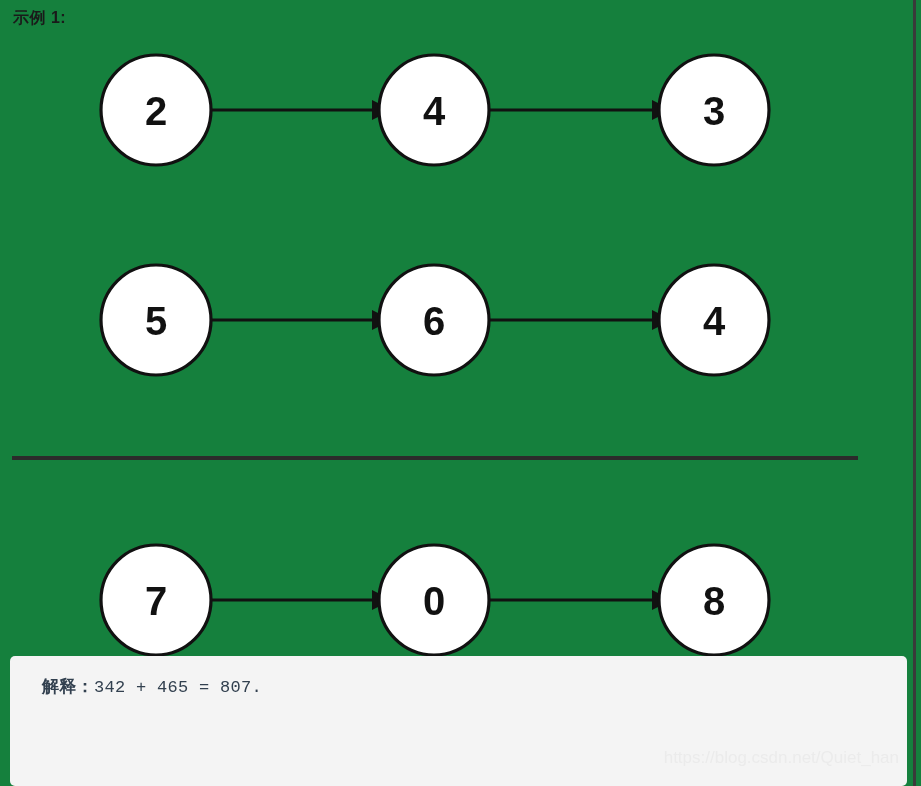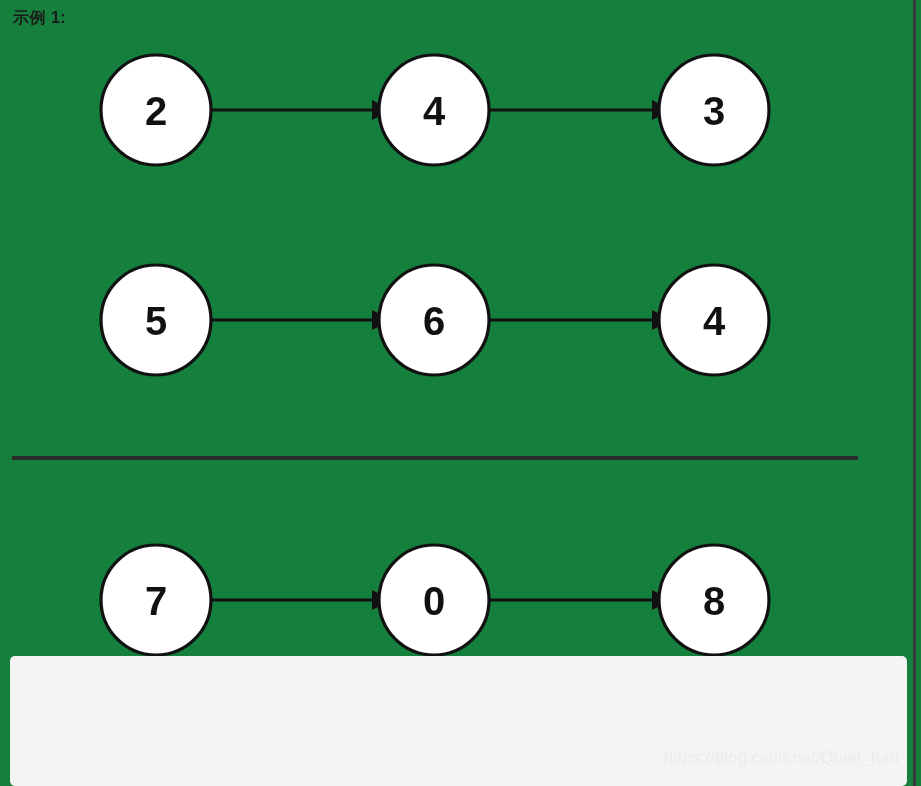--- a/index.html
+++ b/index.html
@@ -181,17 +181,18 @@
 
       <circle class="node-circle" cx="434" cy="60" r="55"></circle>
       <text class="node-value" x="434" y="61">0</text>
 
       <circle class="node-circle" cx="714" cy="60" r="55"></circle>
       <text class="node-value" x="714" y="61">8</text>
     </svg>
   </div>
 
   <div class="code-panel">
+    <div class="code-line"><span class="cjk">解释：</span><span>342 + 465 = 807.</span></div>
 
     <div class="watermark">https://blog.csdn.net/Quiet_han</div>
   </div>
 
 </div>
 
 </body></html>

